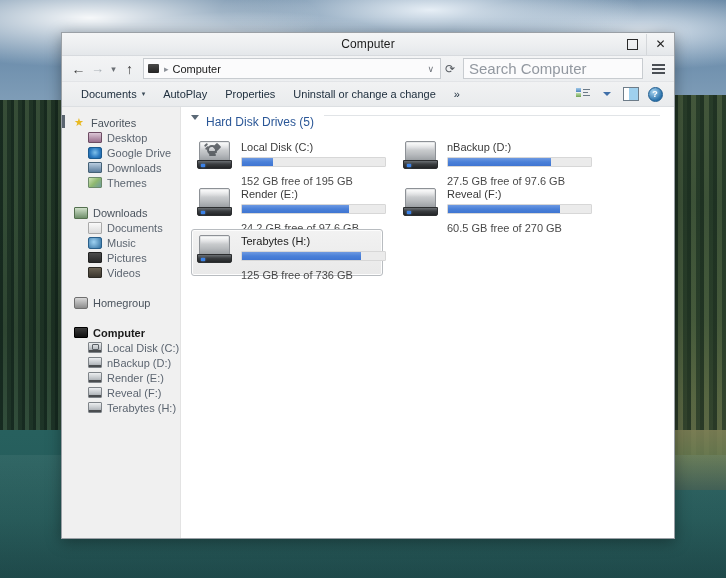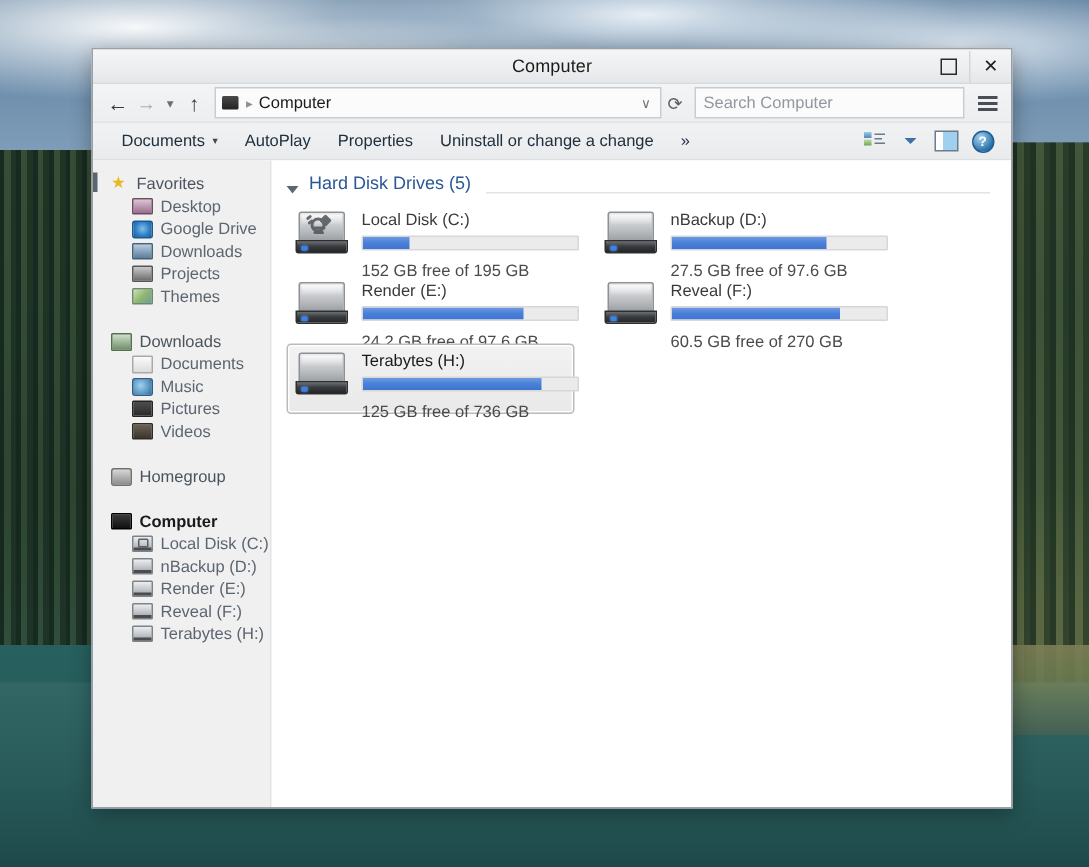--- a/index.html
+++ b/index.html
@@ -141,21 +141,21 @@
     margin-left: auto; color:#6d7279; font-size: 9px; padding-right:2px;
   }
   #refresh {
     width: 18px; height:19px; display:flex; align-items:center; justify-content:center;
     color:#5a5f65; font-size: 12px;
   }
   #searchbox {
     flex: 0 0 168px; height: 19px; margin-left: 4px;
     background:#fbfbfc; border:1px solid #c8ccd0;
     display:flex; align-items:center; padding: 0 5px;
-    color:#9298a0; font-size: 11px;
+    color:#9298a0; font-size: 15px;
   }
   #hamburger {
     width: 20px; height: 19px; margin-left: 5px;
     display:flex; flex-direction:column; align-items:center; justify-content:center; gap:2px;
   }
   #hamburger i { display:block; width:13px; height:2px; background:#4a4f55; }
 
   
   #cmdbar {
     height: 24px; flex: 0 0 24px;
@@ -197,21 +197,21 @@
   }
   .ni { width: 12px; height: 11px; flex:0 0 12px; position: relative; }
 
   
   #content {
     flex: 1 1 auto; background:#fff; position:relative;
     border-left: 1px solid #e3e3e3;
     padding: 8px 0 0 10px;
   }
   #grp-header {
-    display:flex; align-items:flex-end; gap:6px;
+    display:flex; align-items:flex-start; gap:6px;
     color:#2b5797; font-size: 12px; padding-right:14px;
   }
   #grp-header .tri {
     width:0;height:0;border-left:4px solid transparent;border-right:4px solid transparent;
     border-top:5px solid #5a6876; margin-right:1px;
   }
   #grp-header .rule { flex:1 1 auto; height:1px; background:#e1e4e7; margin-left:4px; }
 
   #tiles {
     margin-top: 6px;
@@ -508,24 +508,20 @@
           <span class="ico-desktop ni"></span>
           <span class="lbl">Desktop</span>
         </div>
         <div class="nav-row child">
           <span class="ico-gdrive ni"></span>
           <span class="lbl">Google Drive</span>
         </div>
         <div class="nav-row child">
           <span class="ico-dl ni"></span>
           <span class="lbl">Downloads</span>
-        </div>
-        <div class="nav-row child">
-          <span class="ico-proj ni"></span>
-          <span class="lbl">Projects</span>
         </div>
         <div class="nav-row child">
           <span class="ico-themes ni"></span>
           <span class="lbl">Themes</span>
         </div>
       </div>
 
       <div class="nav-spacer"></div>
 
       <div class="nav-group">

